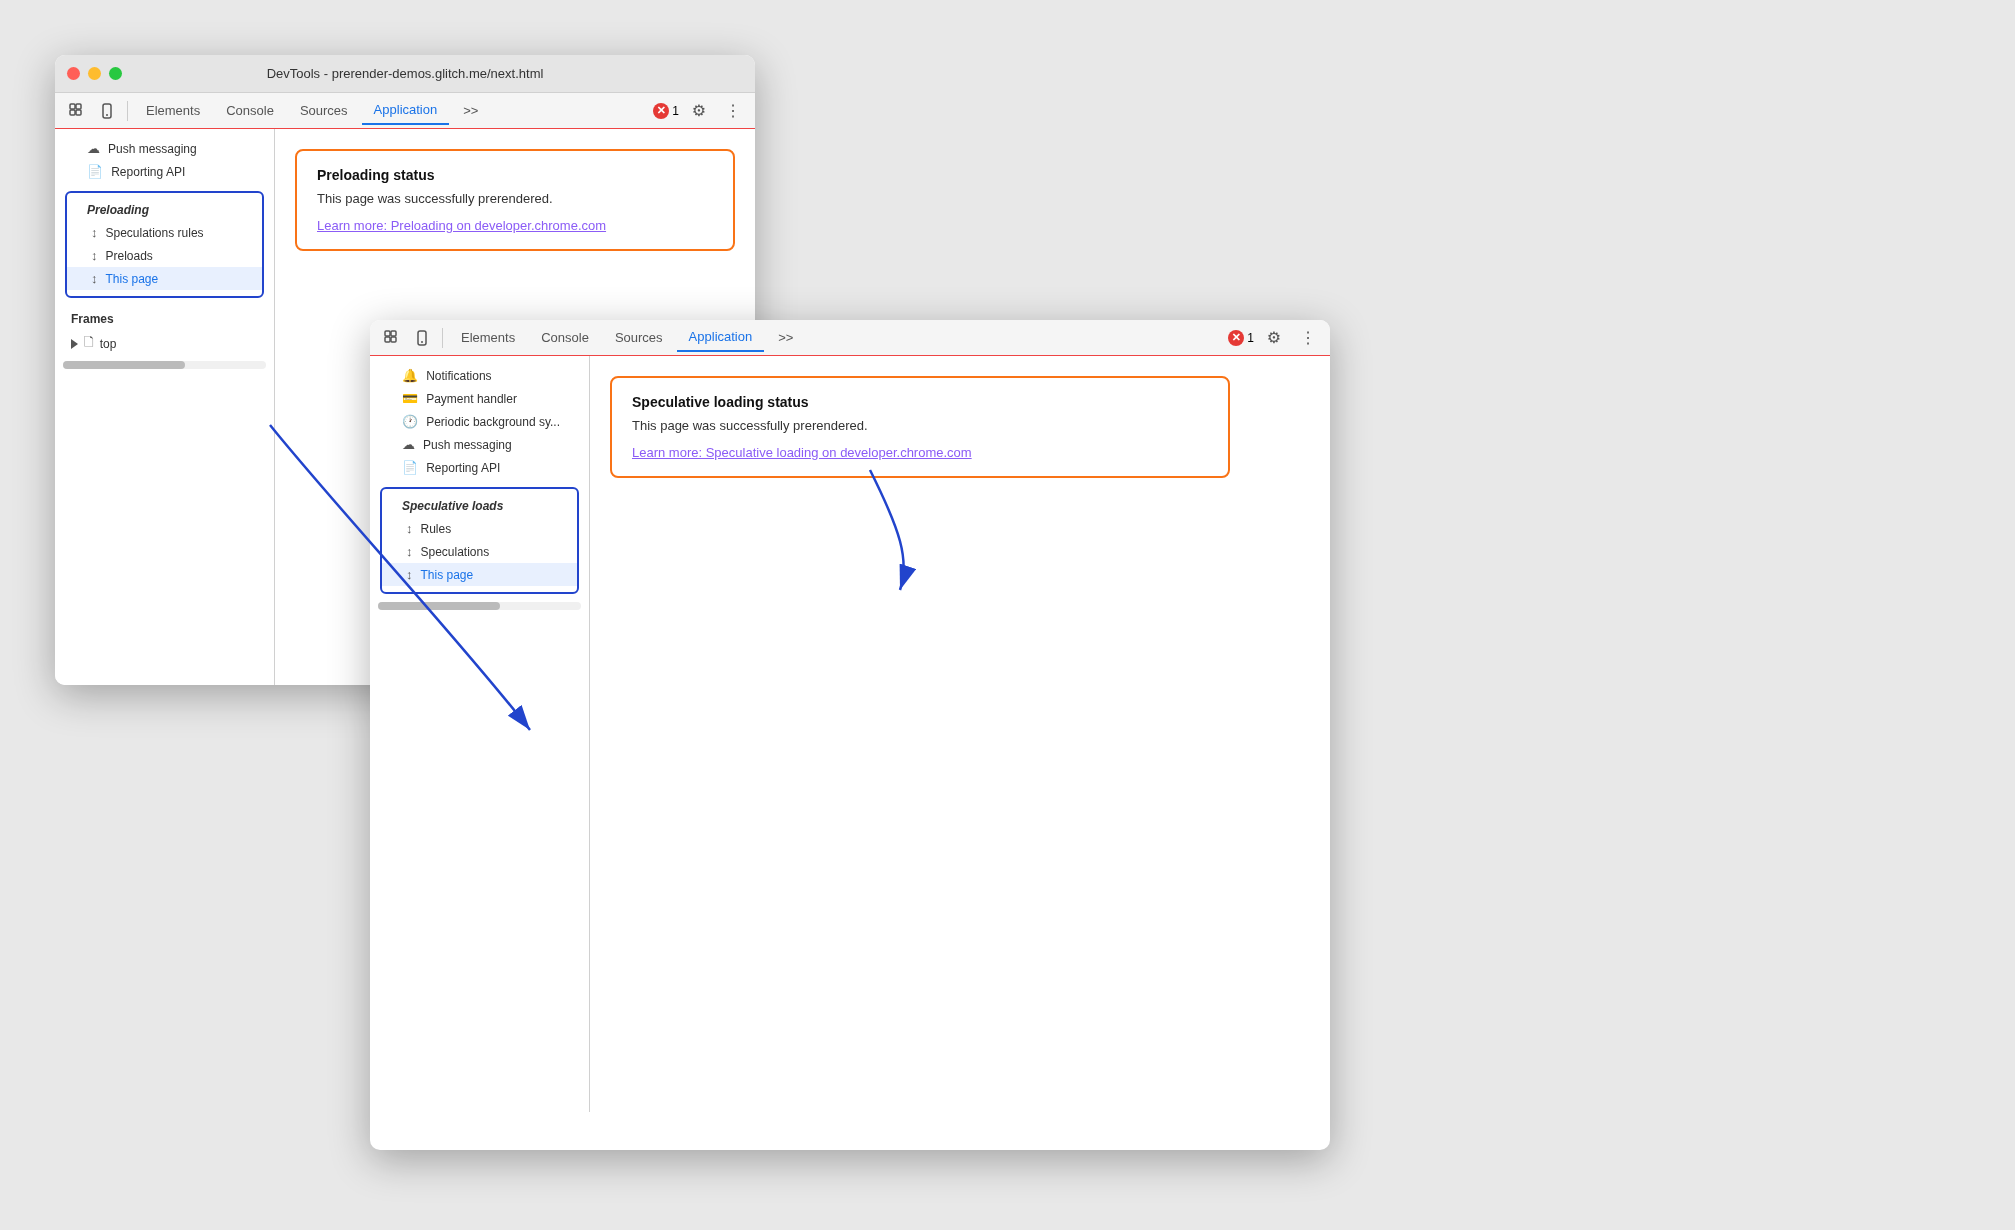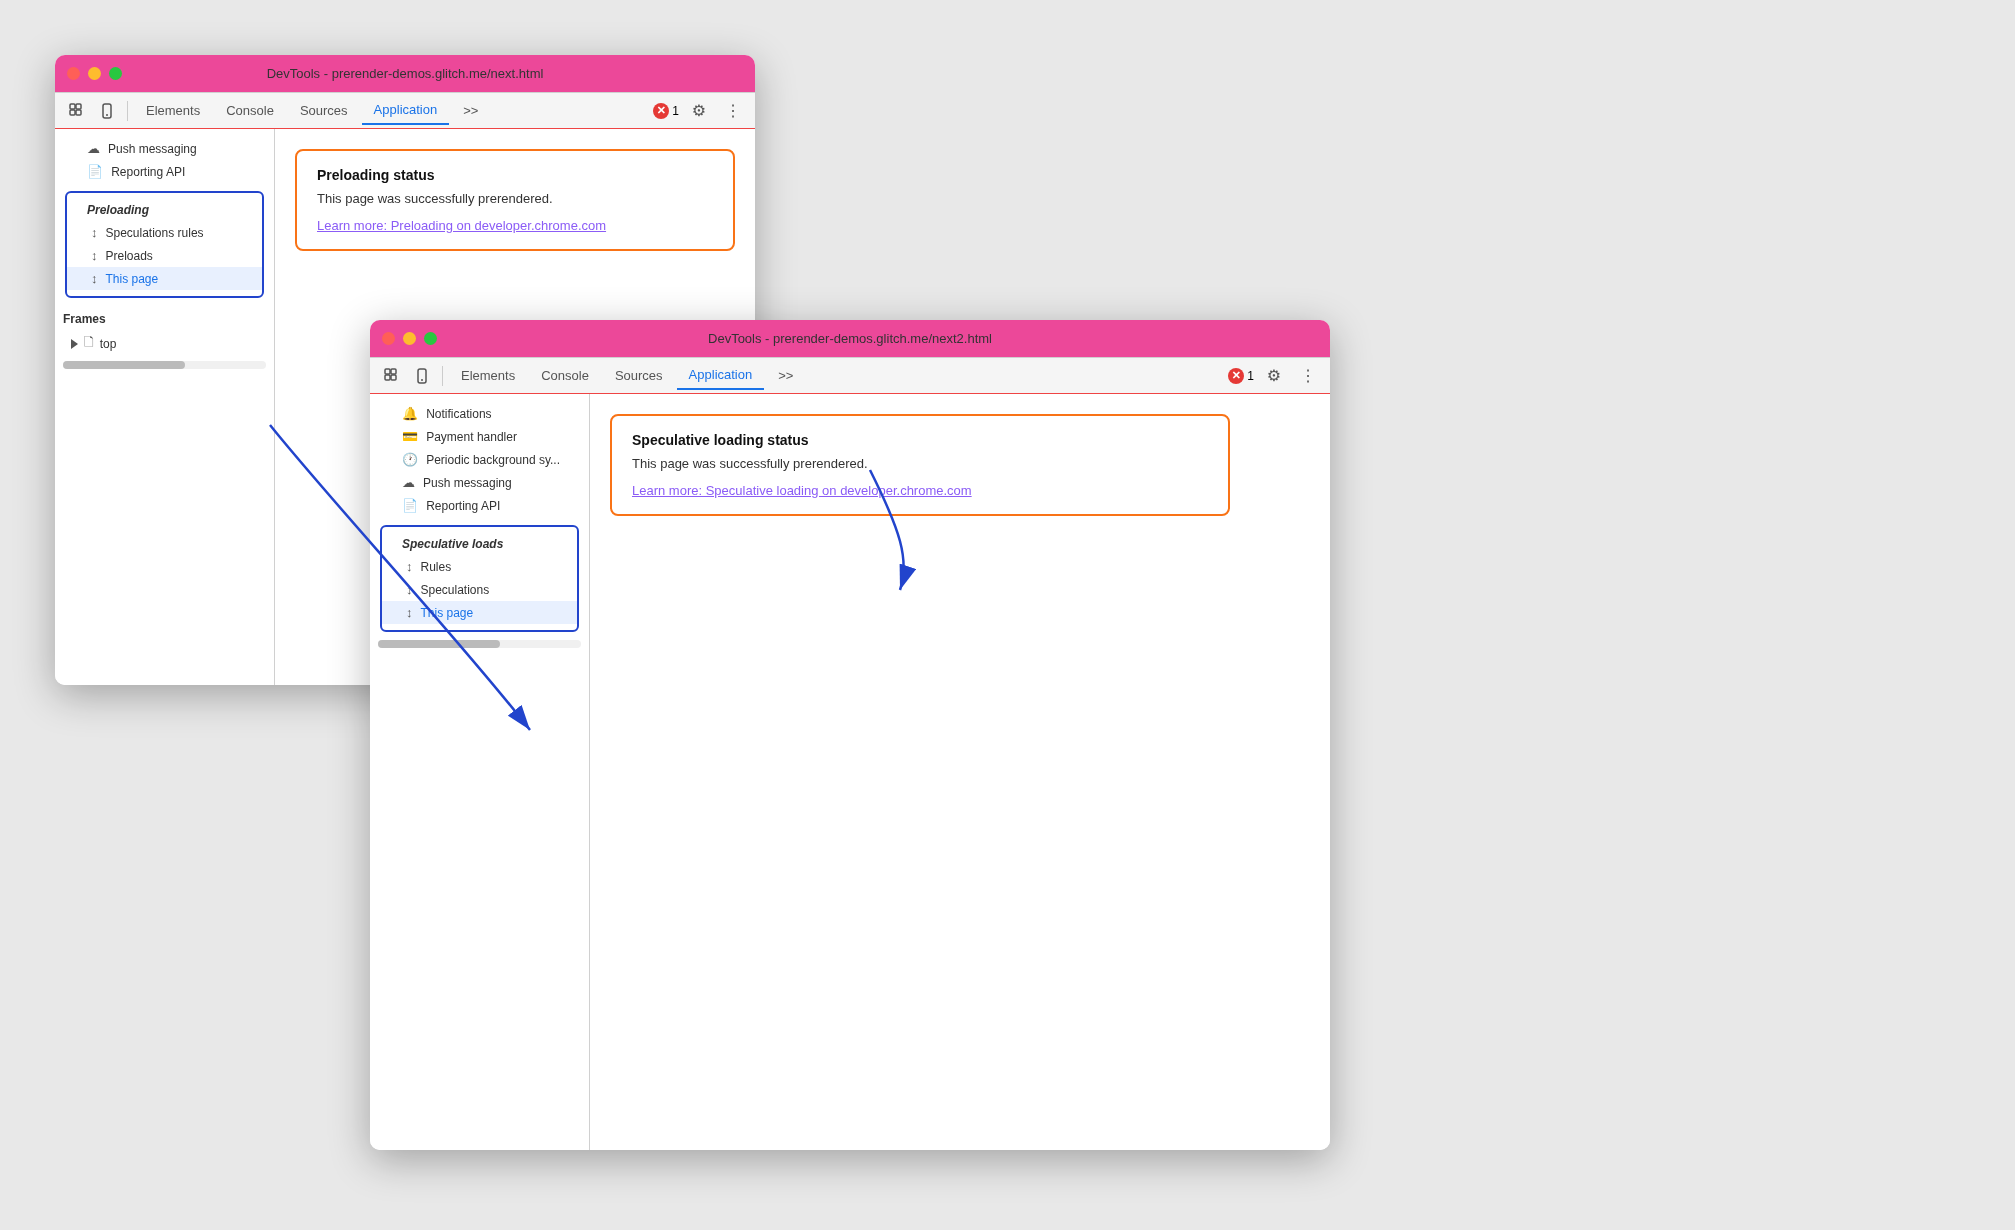--- a/index.html
+++ b/index.html
@@ -16,21 +16,21 @@
     
     .devtools-window {
       position: absolute;
       background: #fff;
       border-radius: 10px;
       box-shadow: 0 10px 40px rgba(0,0,0,0.3);
       overflow: hidden;
     }
 
     .window-titlebar {
-      background: #ec4899;
+      background: #e5e5e5;
       height: 38px;
       display: flex;
       align-items: center;
       padding: 0 12px;
       border-bottom: 1px solid #d0d0d0;
       position: relative;
     }
 
     .window-controls {
       display: flex;
@@ -269,21 +269,20 @@
     
     #window2 {
       left: 370px;
       top: 320px;
       width: 960px;
       height: 830px;
     }
 
     .frames-section .sidebar-section-header {
       margin-top: 4px;
-      padding-left: 8px;
     }
 
     .sidebar-tree-item {
       display: flex;
       align-items: center;
       padding: 3px 16px;
       gap: 6px;
       font-size: 12px;
       color: #333;
       cursor: pointer;
@@ -411,28 +410,20 @@
         <div class="status-card-title">Preloading status</div>
         <div class="status-card-text">This page was successfully prerendered.</div>
         <a class="status-card-link">Learn more: Preloading on developer.chrome.com</a>
       </div>
     </div>
   </div>
 </div>
 
 <div class="devtools-window" id="window2">
 
-  <div class="window-titlebar">
-    <div class="window-controls">
-      <button class="win-btn close"></button>
-      <button class="win-btn minimize"></button>
-      <button class="win-btn maximize"></button>
-    </div>
-    <span class="window-title">DevTools - prerender-demos.glitch.me/next2.html</span>
-  </div>
 
   <div class="devtools-toolbar">
     <div class="toolbar-icon">
       <svg width="16" height="16" viewBox="0 0 16 16" fill="none">
         <rect x="1" y="1" width="5" height="5" rx="1" stroke="#555" stroke-width="1.5" fill="none"></rect>
         <rect x="7" y="1" width="5" height="5" rx="1" stroke="#555" stroke-width="1.5" fill="none"></rect>
         <rect x="1" y="7" width="5" height="5" rx="1" stroke="#555" stroke-width="1.5" fill="none"></rect>
         <rect x="7" y="7" width="5" height="5" rx="1" stroke="#555" stroke-width="1.5" fill="none"></rect>
       </svg>
     </div>

